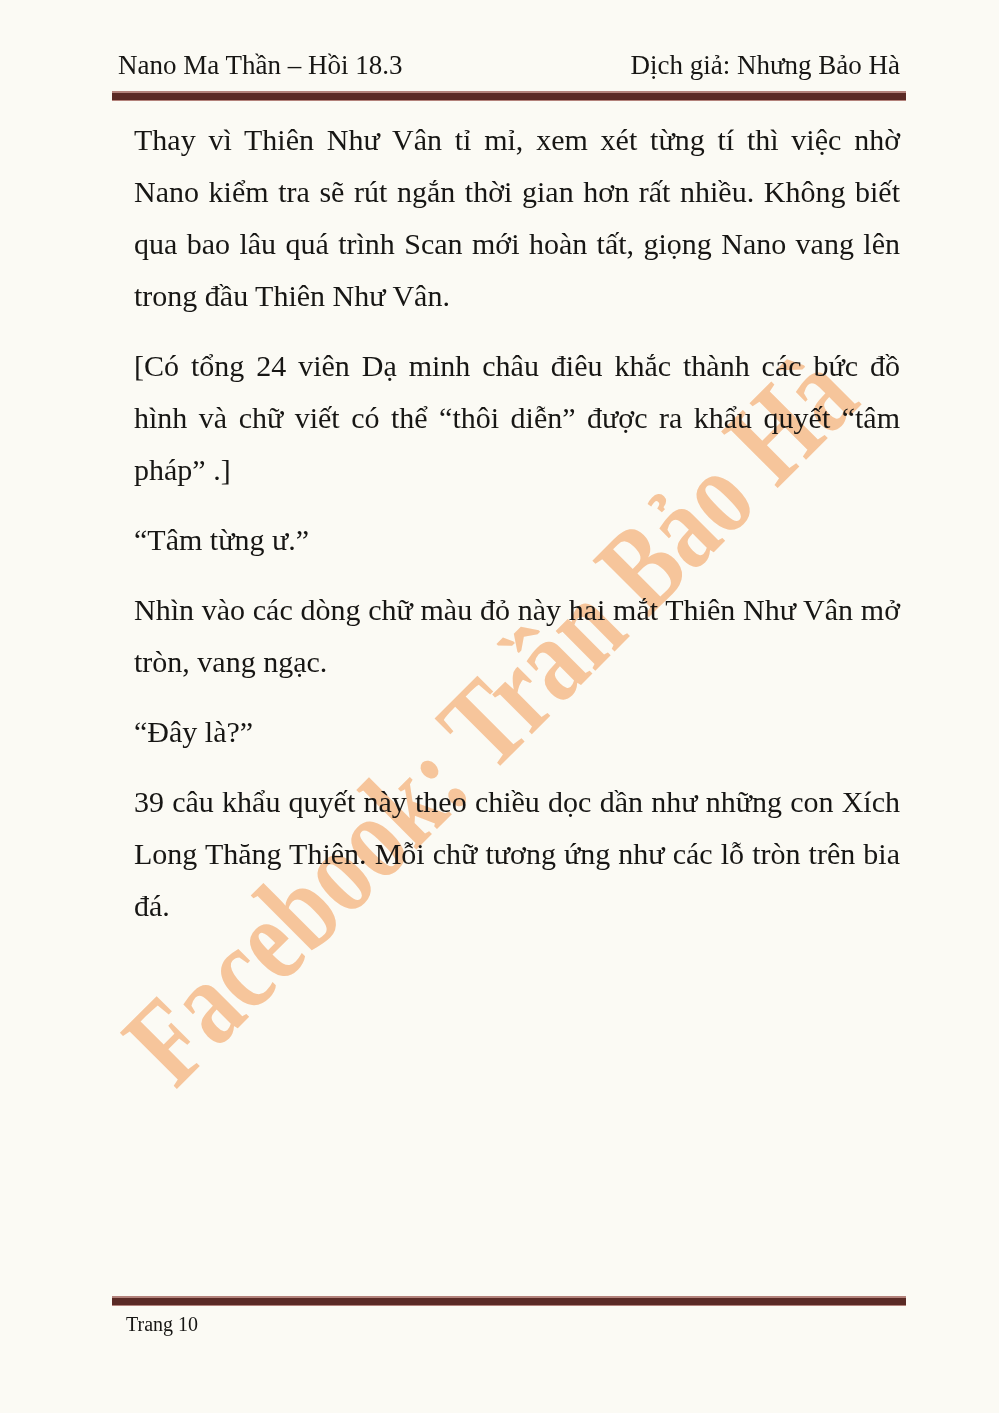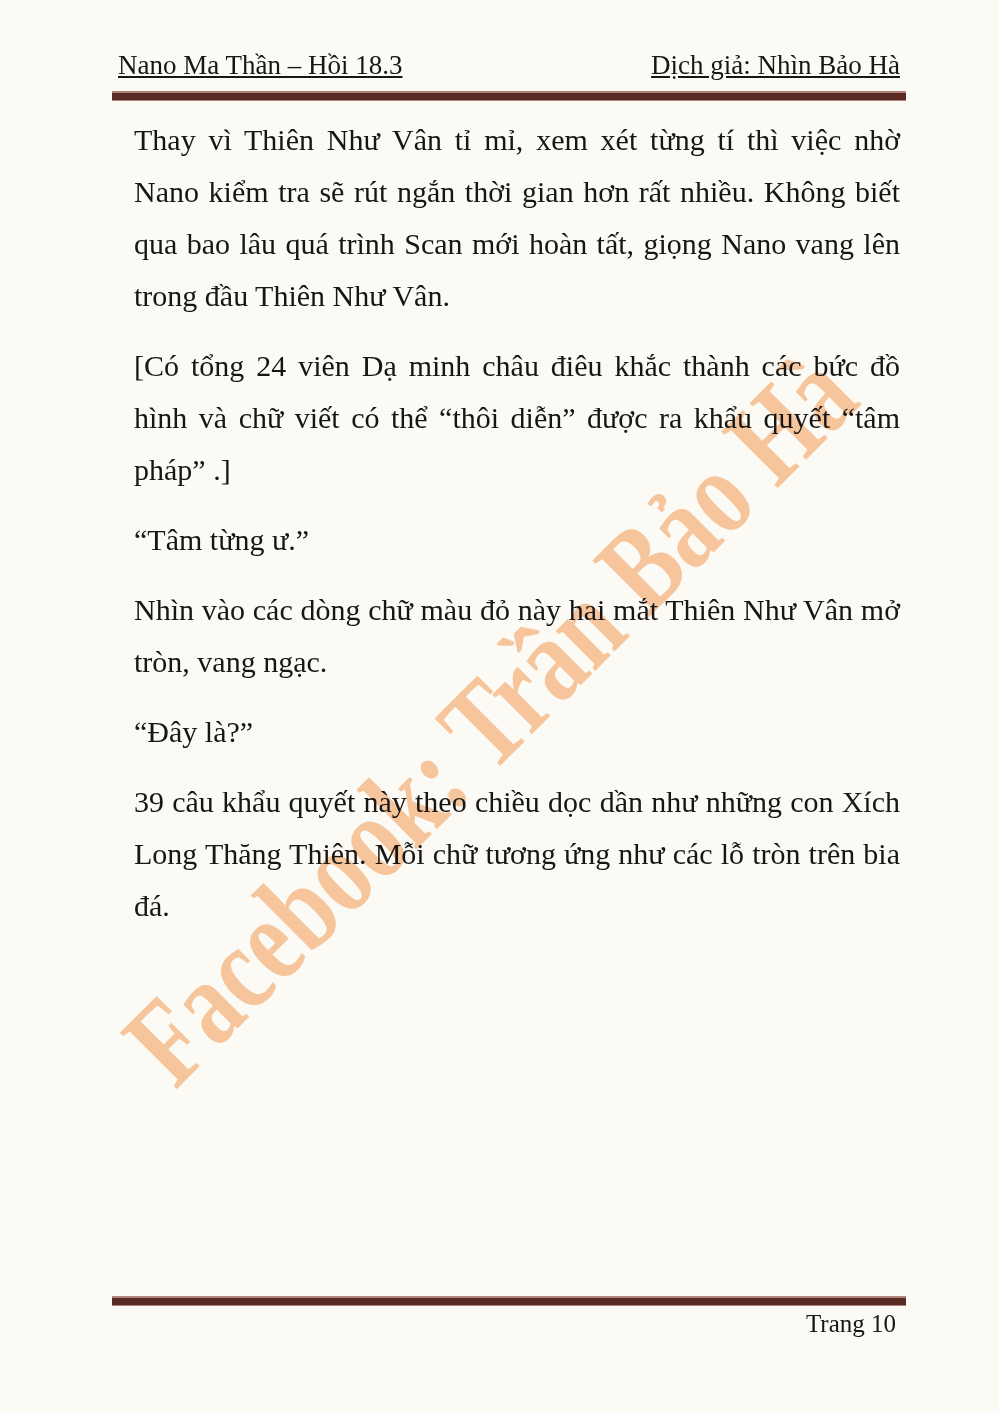--- a/index.html
+++ b/index.html
@@ -24,56 +24,55 @@
     color:#f6c59b;
     z-index:0;
     user-select:none;
   }
   
   .header-row{
     position:absolute;top:48px;left:118px;width:782px;
     display:flex;justify-content:space-between;align-items:baseline;
     font-size:27px;line-height:34px;
     z-index:2;
-    text-decoration:underline;
   }
   .rule{
     position:absolute;left:112px;width:794px;height:7px;
     background:#5a2a25;
     border-top:2px solid #b3827b;
     border-bottom:1px solid #b3827b;
     z-index:2;
   }
   .rule-header{top:91px;}
   .rule-footer{top:1296px;}
   
   .body-text{
     position:absolute;top:114px;left:118px;width:782px;
     font-size:30px;line-height:52px;
     text-align:justify;
     z-index:1;
   }
   .body-text p{margin:0 0 18px 16px;}
   
   .page-number{
-    position:absolute;top:1309px;left:111px;width:785px;
-    text-align:right;font-size:25px;line-height:30px;
+    position:absolute;top:1309px;left:126px;width:785px;
+    font-size:20px;line-height:30px;
     z-index:2;
   }
 </style>
 </head>
 <body>
 
 <div class="page">
 
   <div class="watermark">Facebook: Trần Bảo Hà</div>
 
   <div class="header-row">
     <span>Nano Ma Thần – Hồi 18.3</span>
-    <span>Dịch giả: Nhìn Bảo Hà</span>
+    <span>Dịch giả: Nhưng Bảo Hà</span>
   </div>
 
   <div class="rule rule-header"></div>
 
   <div class="body-text">
     <p>Thay vì Thiên Như Vân tỉ mỉ, xem xét từng tí thì việc nhờ Nano kiểm tra sẽ rút ngắn thời gian hơn rất nhiều. Không biết qua bao lâu quá trình Scan mới hoàn tất, giọng Nano vang lên trong đầu Thiên Như Vân.</p>
     <p>[Có tổng 24 viên Dạ minh châu điêu khắc thành các bức đồ hình và chữ viết có thể “thôi diễn” được ra khẩu quyết “tâm pháp” .]</p>
     <p>“Tâm từng ư.”</p>
     <p>Nhìn vào các dòng chữ màu đỏ này hai mắt Thiên Như Vân mở tròn, vang ngạc.</p>
     <p>“Đây là?”</p>

